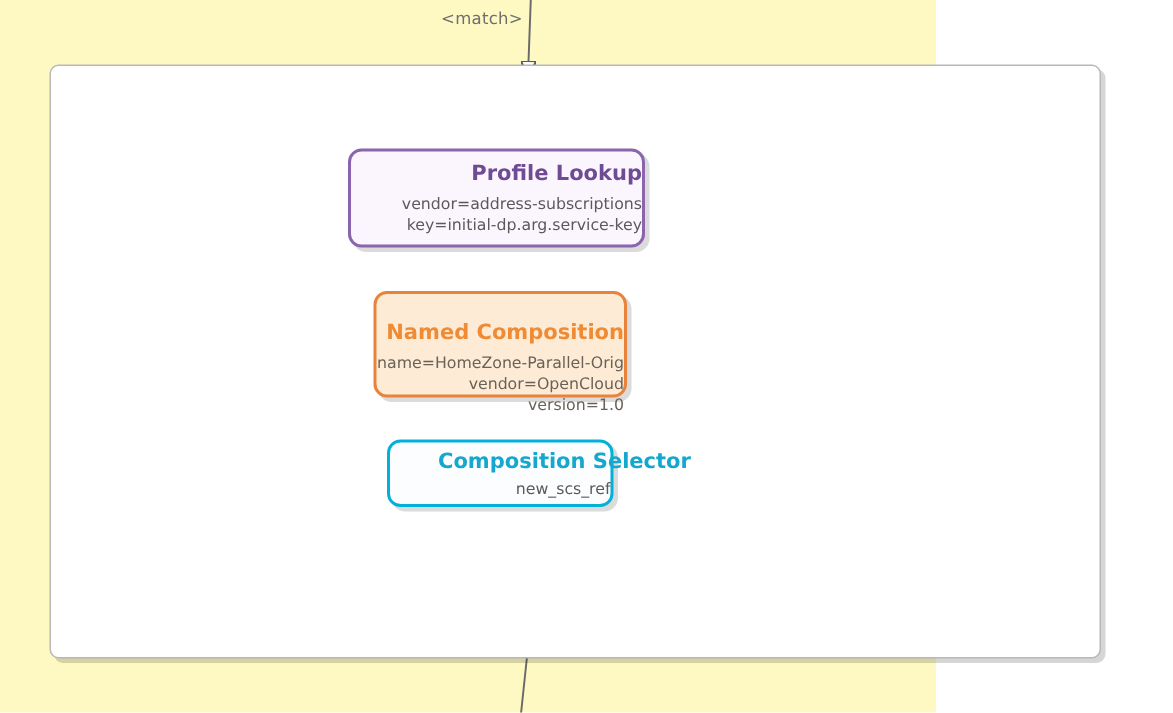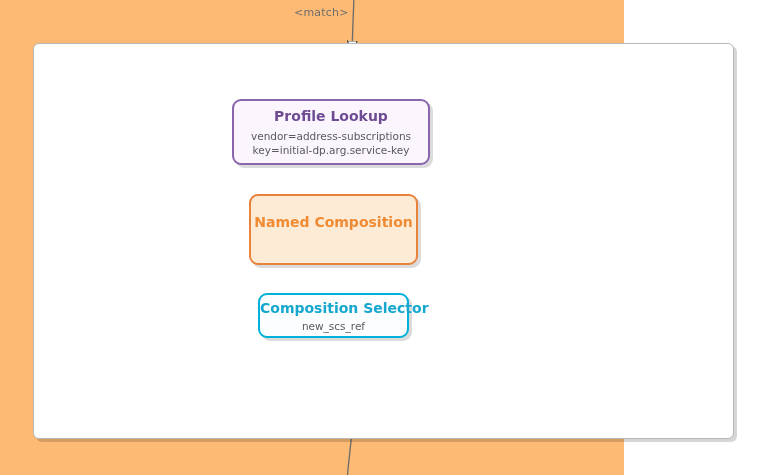--- a/index.html
+++ b/index.html
@@ -10,21 +10,21 @@
   body {
     font-family: "DejaVu Sans", sans-serif;
     width: 782px;
     height: 475px;
     overflow: hidden;
   }
   #canvas {
     position: relative;
     width: 624px;
     height: 475px;
-    background: #fdba74;
+    background: #fef9c3;
   }
   #diagram-svg {
     position: absolute;
     left: 0;
     top: 0;
     width: 782px;
     height: 475px;
   }
 
   
@@ -49,21 +49,21 @@
     white-space: nowrap;
     letter-spacing: 0.2px;
   }
   .edge-label-match { left: 294px; top: 6px; }
 
   
   .node {
     position: absolute;
     box-sizing: border-box;
     border-radius: 9px;
-    text-align: center;
+    text-align: right;
     box-shadow: 3px 3px 0 0 rgba(0,0,0,0.14);
   }
   .node-title {
     font-size: 14px;
     font-weight: bold;
     line-height: 1.2;
     white-space: nowrap;
   }
   .node-body {
     font-size: 10.5px;
@@ -100,21 +100,21 @@
   
   .node-composition-selector {
     left: 258px;
     top: 293px;
     width: 151px;
     height: 45px;
     border: 2px solid #00b1d9;
     background: #fcfdff;
     padding-top: 5px;
   }
-  .node-composition-selector .node-title { color: #15a7cd; margin-bottom: 3px; }
+  .node-composition-selector .node-title { color: #15a7cd; margin-bottom: 3px; margin-left: 32px; }
 
   
 </style>
 </head>
 <body>
 
 <div id="canvas">
 
   <svg id="diagram-svg" viewBox="0 0 782 475">
     <defs>
@@ -155,20 +155,23 @@
   <div class="edge-label edge-label-match">&lt;match&gt;</div>
 
   <div class="node node-profile-lookup">
     <div class="node-title">Profile Lookup</div>
     <div class="node-body">vendor=address-subscriptions
 key=initial-dp.arg.service-key</div>
   </div>
 
   <div class="node node-named-composition">
     <div class="node-title">Named Composition</div>
+    <div class="node-body">name=HomeZone-Parallel-Orig
+vendor=OpenCloud
+version=1.0</div>
   </div>
 
   <div class="node node-composition-selector">
     <div class="node-title">Composition Selector</div>
     <div class="node-body">new_scs_ref</div>
   </div>
 
 </div>
 
 </body></html>

